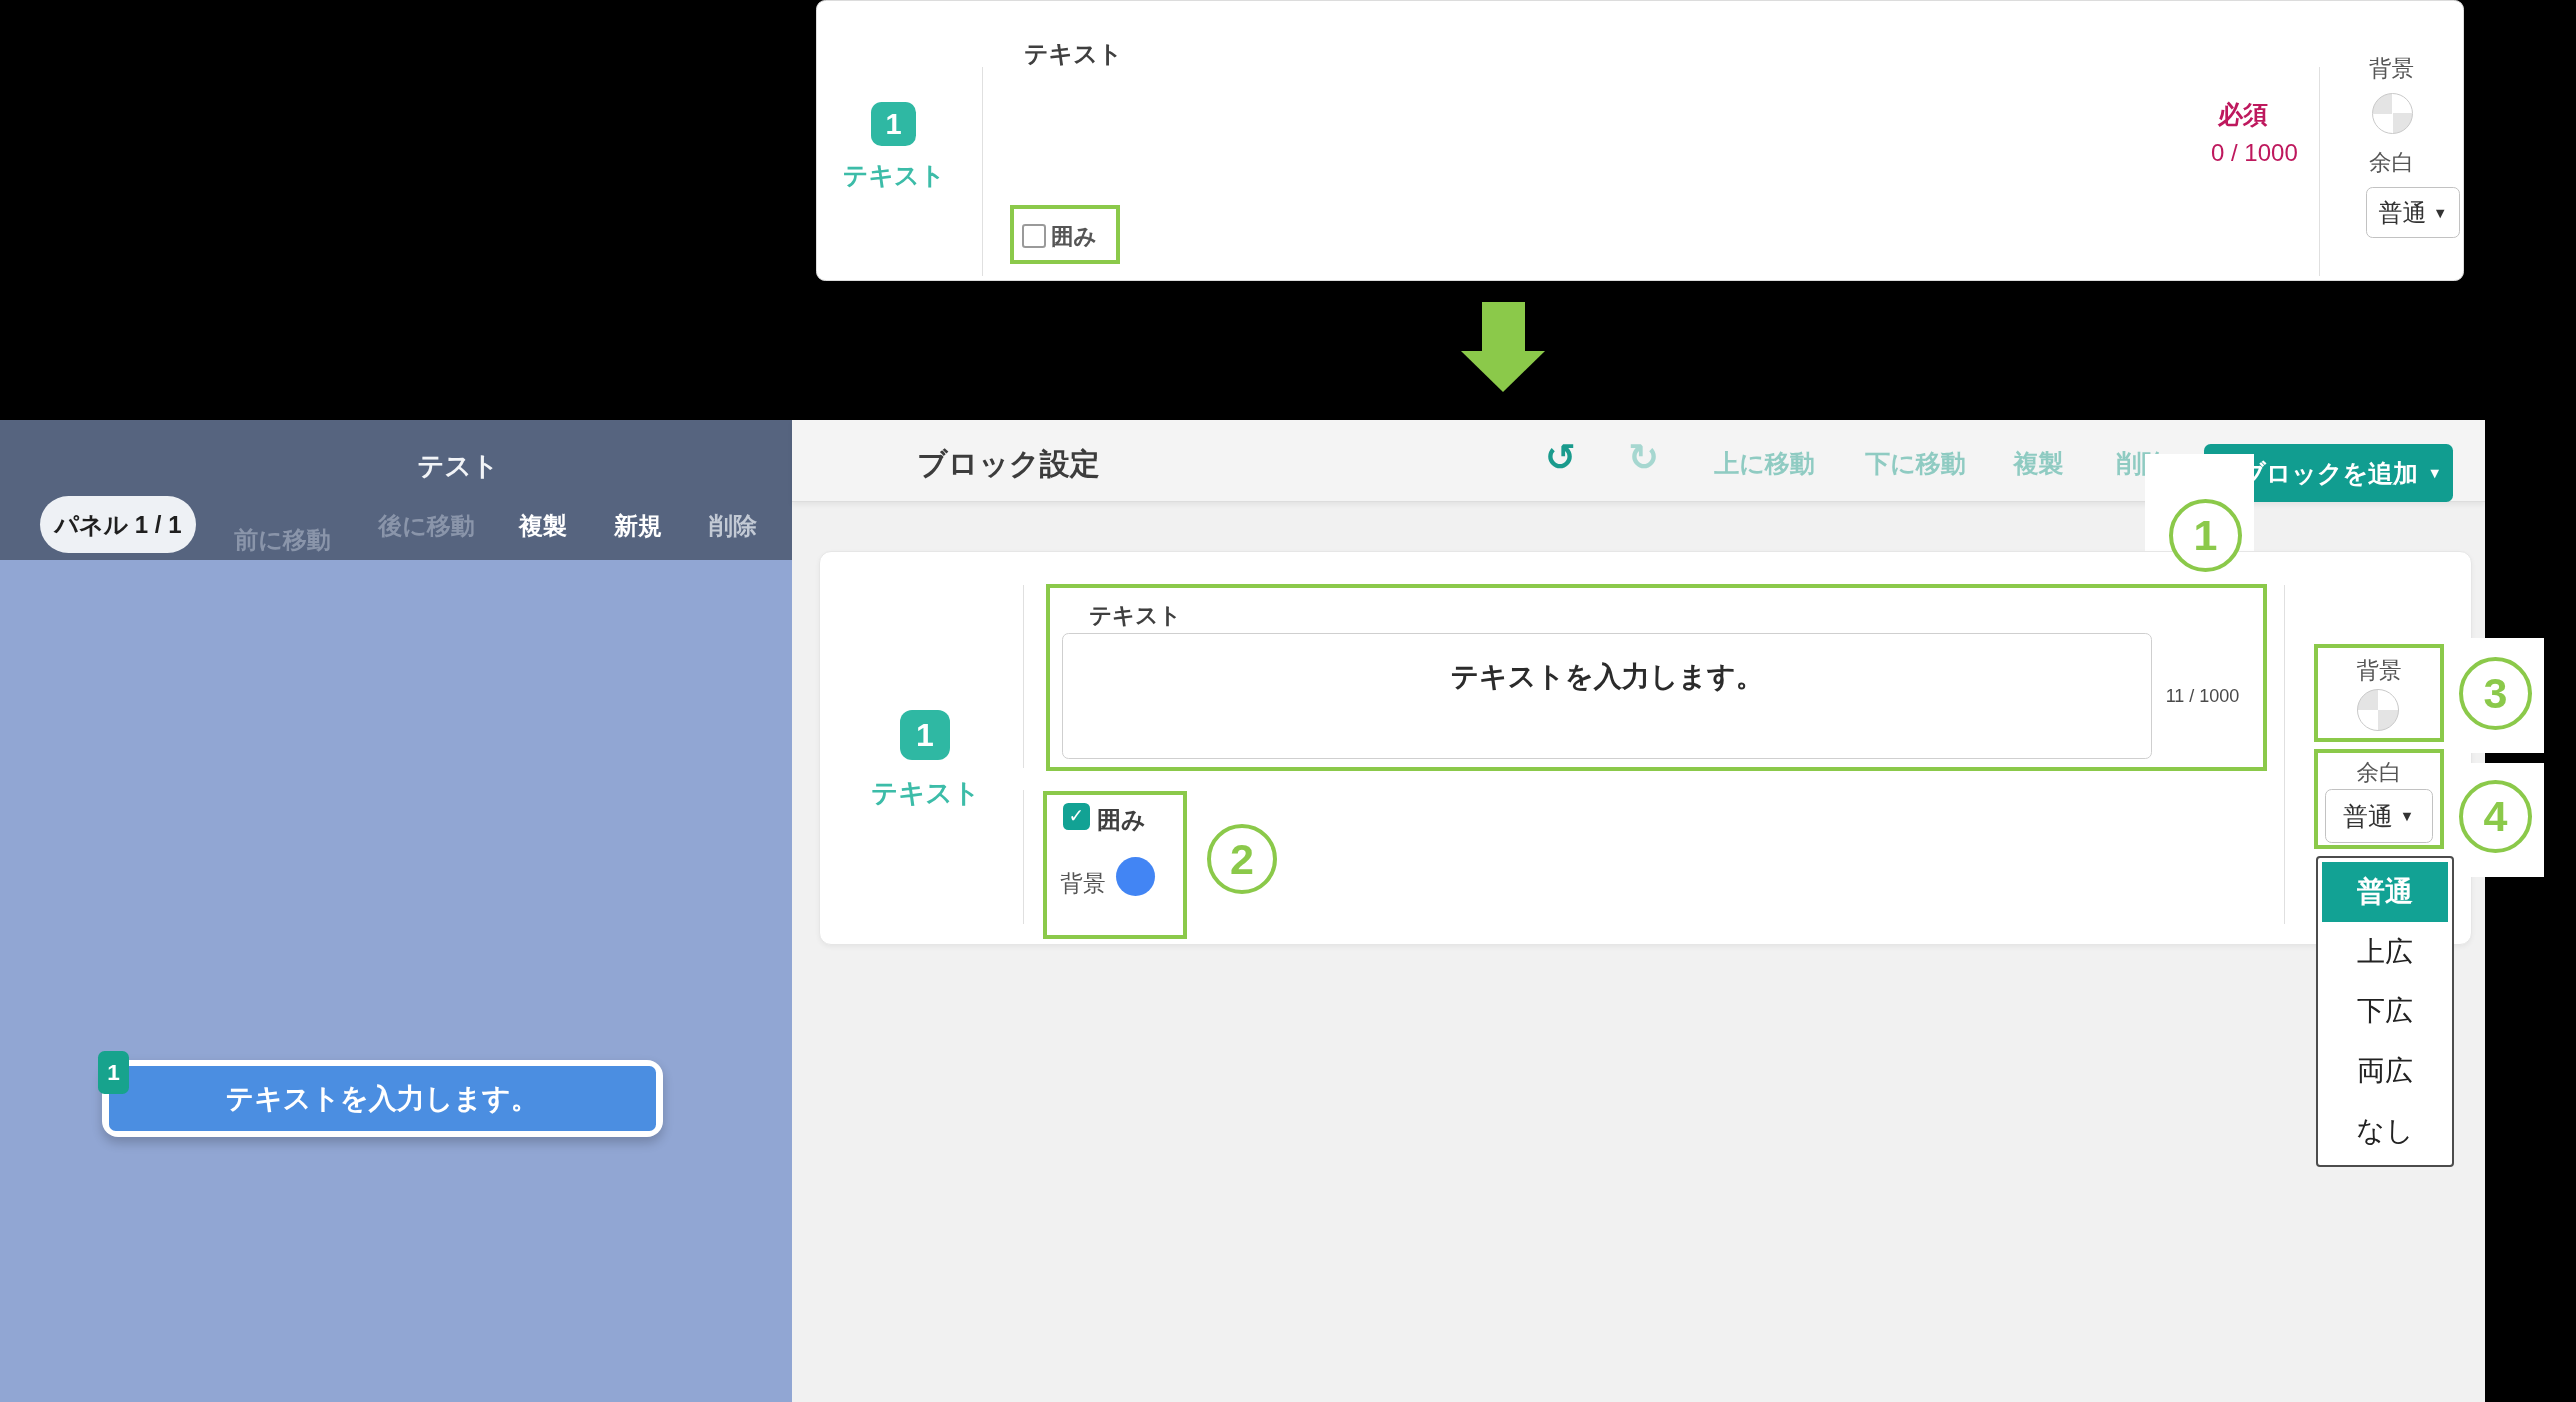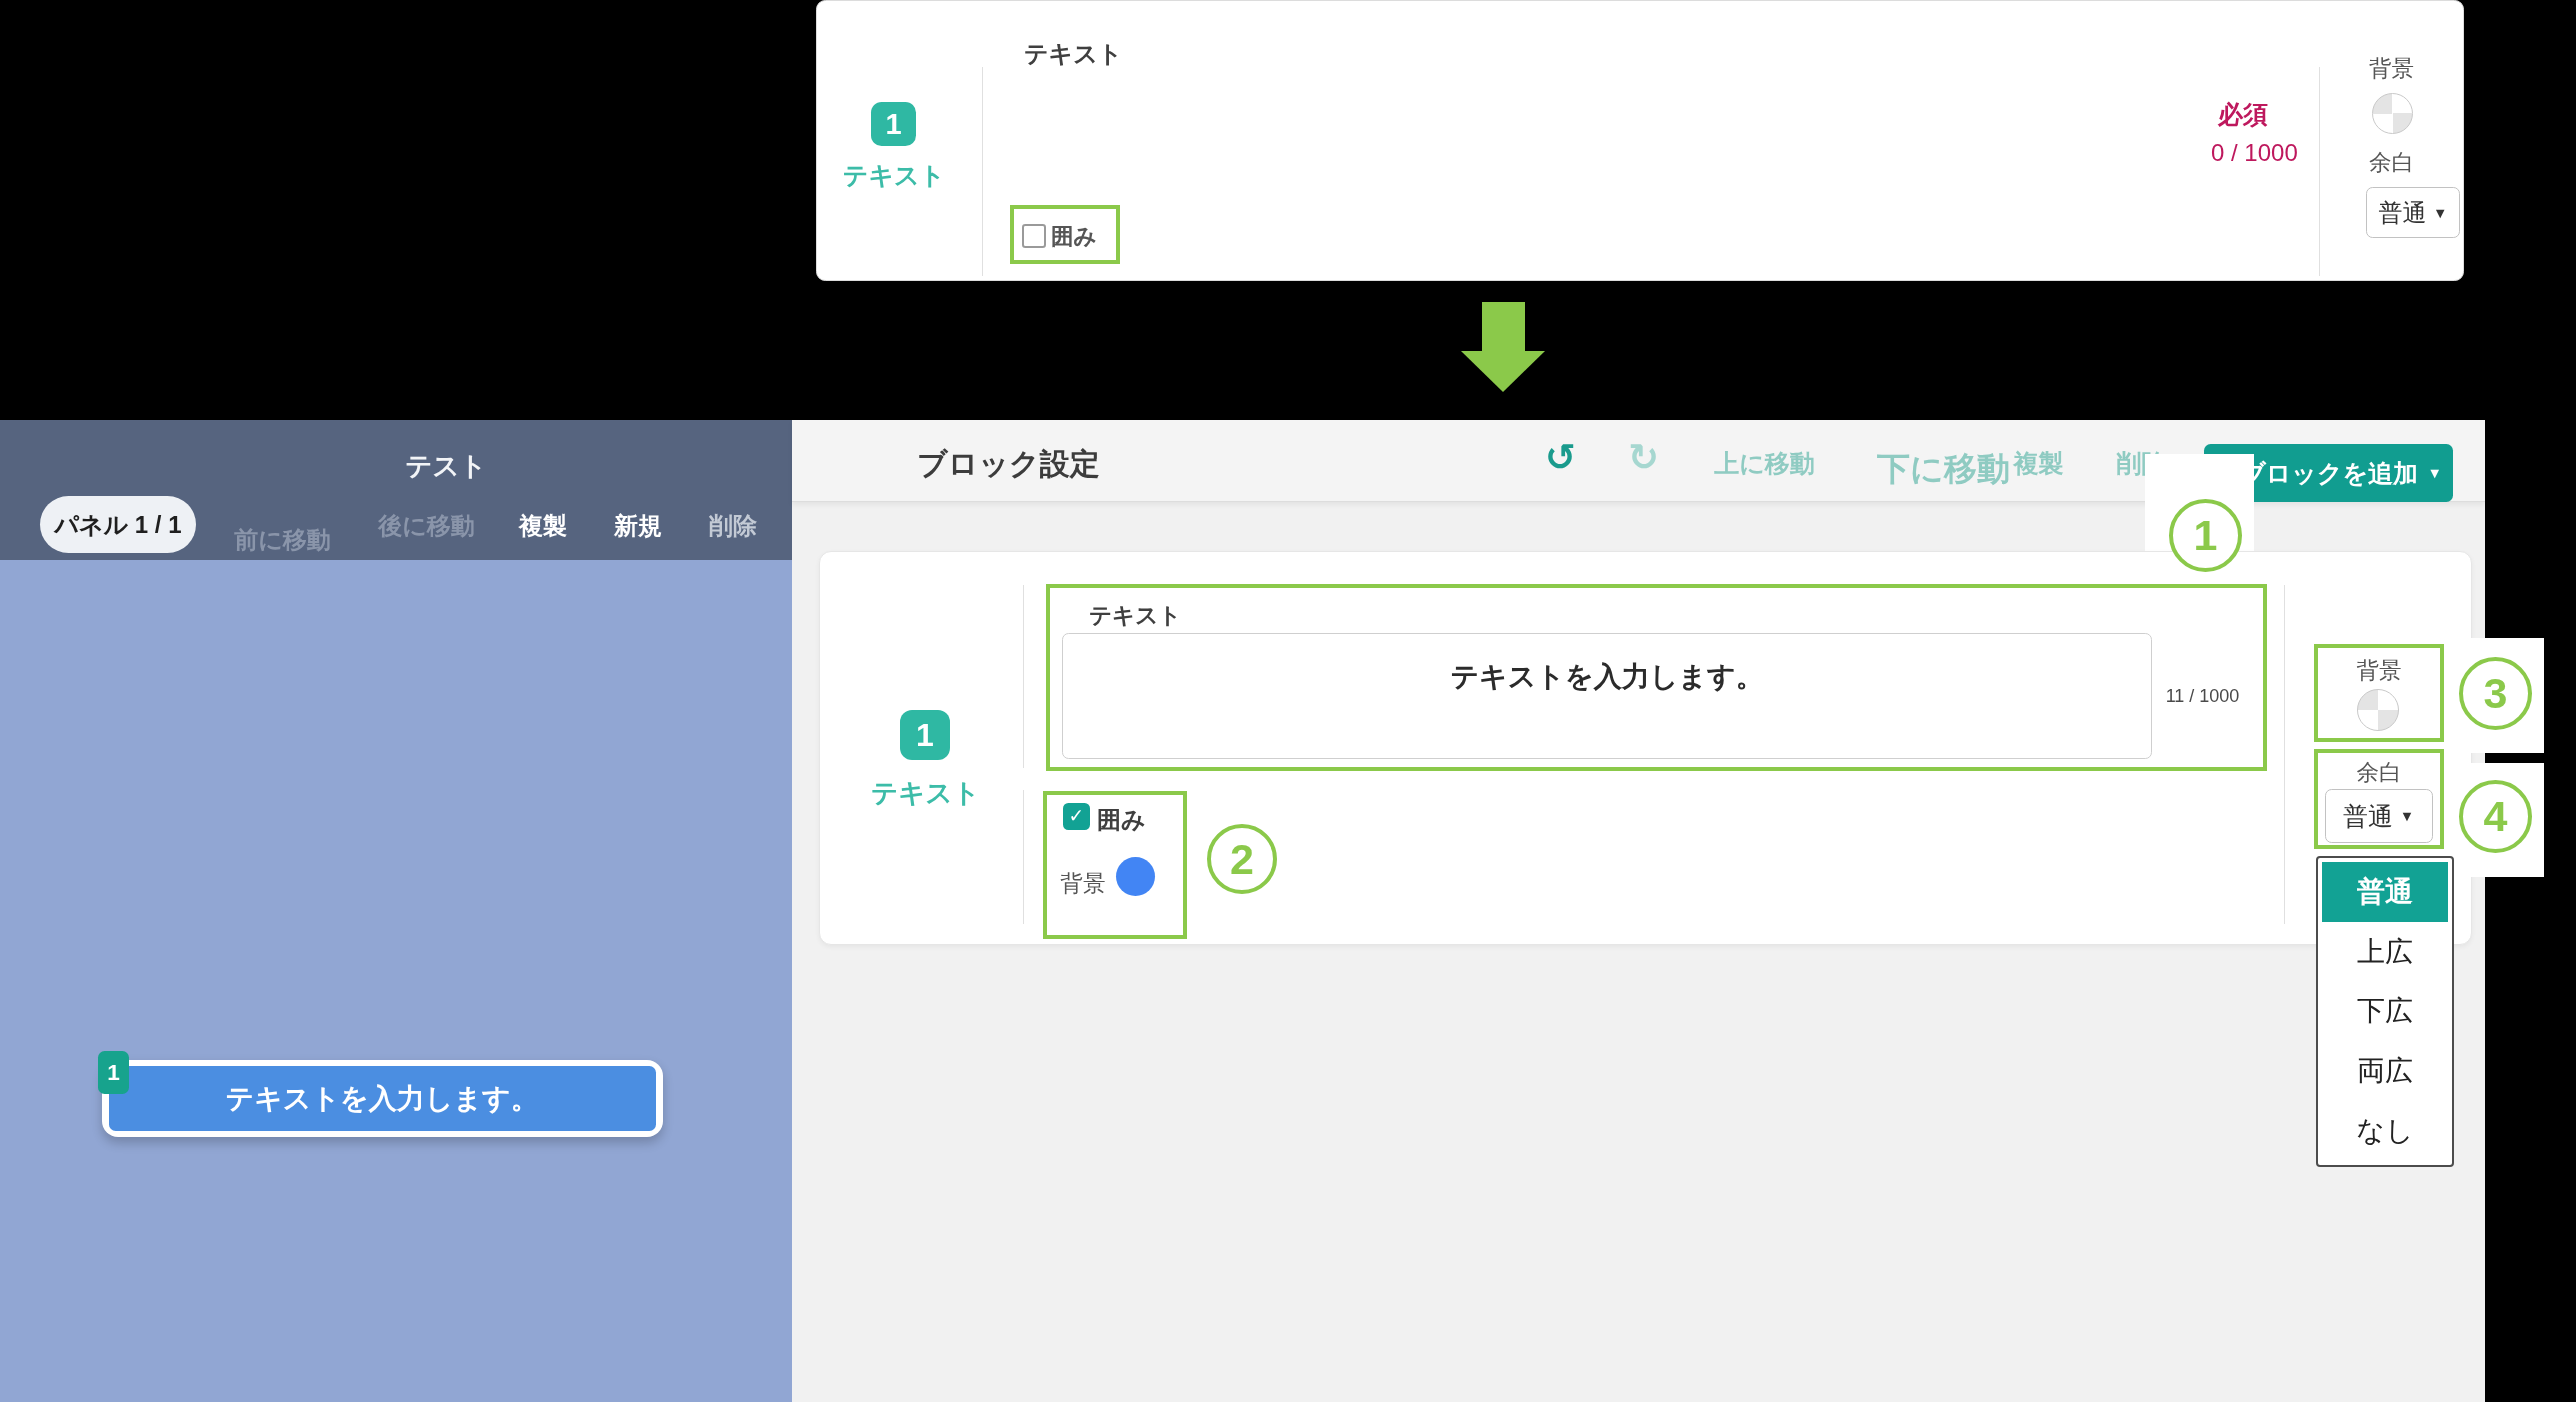--- a/index.html
+++ b/index.html
@@ -60,21 +60,21 @@
     </div>
   </div>
 
   <div>
     <div class="abs" style="left:1482px;top:302px;width:43px;height:50px;background:var(--green);"></div>
     <div class="abs" style="left:1461px;top:351px;width:0;height:0;
          border-left:42px solid transparent;border-right:42px solid transparent;border-top:41px solid var(--green);"></div>
   </div>
 
   <div class="abs" style="left:0;top:420px;width:792px;height:140px;background:#56647f;">
-    <div class="abs c b" style="left:0;top:28px;width:892px;font-size:26.6px;color:#f2f4f7;">テスト</div>
+    <div class="abs c b" style="left:12px;top:28px;width:892px;font-size:26.6px;color:#f2f4f7;">テスト</div>
     <div class="abs b" style="left:40px;top:76px;width:156px;height:57px;background:#eef1f5;border-radius:28.6px;
                 display:flex;align-items:center;justify-content:center;font-size:24px;color:#1f1f1f;">パネル 1 / 1</div>
     <div class="abs c b" style="left:226px;top:104px;width:113px;font-size:24px;color:#8a95aa;">前に移動</div>
     <div class="abs c b" style="left:370px;top:90px;width:113px;font-size:24px;color:#8a95aa;">後に移動</div>
     <div class="abs c b" style="left:510px;top:90px;width:66px;font-size:24px;color:#ffffff;">複製</div>
     <div class="abs c b" style="left:605px;top:90px;width:66px;font-size:24px;color:#ffffff;">新規</div>
     <div class="abs c b" style="left:700px;top:90px;width:66px;font-size:24px;color:#c3cad5;">削除</div>
   </div>
   <div class="abs" style="left:0;top:560px;width:792px;height:842px;background:#91a6d3;"></div>
 
@@ -87,21 +87,21 @@
   </div>
   <div class="abs badge" style="left:98px;top:1051px;width:31px;height:43px;border-radius:6.6px;font-size:22.6px;background:#17a38d;">1</div>
 
   <div class="abs" style="left:792px;top:420px;width:1693px;height:983px;background:#f1f1f1;"></div>
   <div class="abs" style="left:792px;top:420px;width:1693px;height:81px;background:#f4f4f4;border-bottom:1.3px solid #dddddd;
               box-shadow:0 3.3px 5.3px rgba(0,0,0,0.06);">
     <div class="abs b" style="left:125px;top:24px;font-size:30px;color:#3c3c3c;">ブロック設定</div>
     <div class="abs b" style="left:753px;top:16px;font-size:37px;color:#1a9b8d;">↺</div>
     <div class="abs b" style="left:836px;top:16px;font-size:37px;color:#a6d7d0;">↻</div>
     <div class="abs c b" style="left:906px;top:26.6px;width:133px;font-size:25px;color:var(--teal-muted);">上に移動</div>
-    <div class="abs c b" style="left:1085px;top:26.6px;width:133px;font-size:33px;color:var(--teal-muted);">下に移動</div>
+    <div class="abs c b" style="left:1057px;top:26.6px;width:133px;font-size:25px;color:var(--teal-muted);">下に移動</div>
     <div class="abs c b" style="left:1180px;top:26.6px;width:133px;font-size:25px;color:var(--teal-muted);">複製</div>
     <div class="abs c b" style="left:1283px;top:26.6px;width:133px;font-size:25px;color:var(--teal-muted);">削除</div>
     <div class="abs b" style="left:1412px;top:24px;width:249px;height:58px;background:#119d90;border-radius:6.6px;
                 display:flex;align-items:center;justify-content:center;gap:9.3px;color:#fff;font-size:25px;">
       <span>＋ブロックを追加</span>
       <span class="caret" style="color:#fff;">▼</span>
     </div>
   </div>
 
   <div class="abs" style="left:2145px;top:454px;width:109px;height:100px;background:#fff;"></div>

